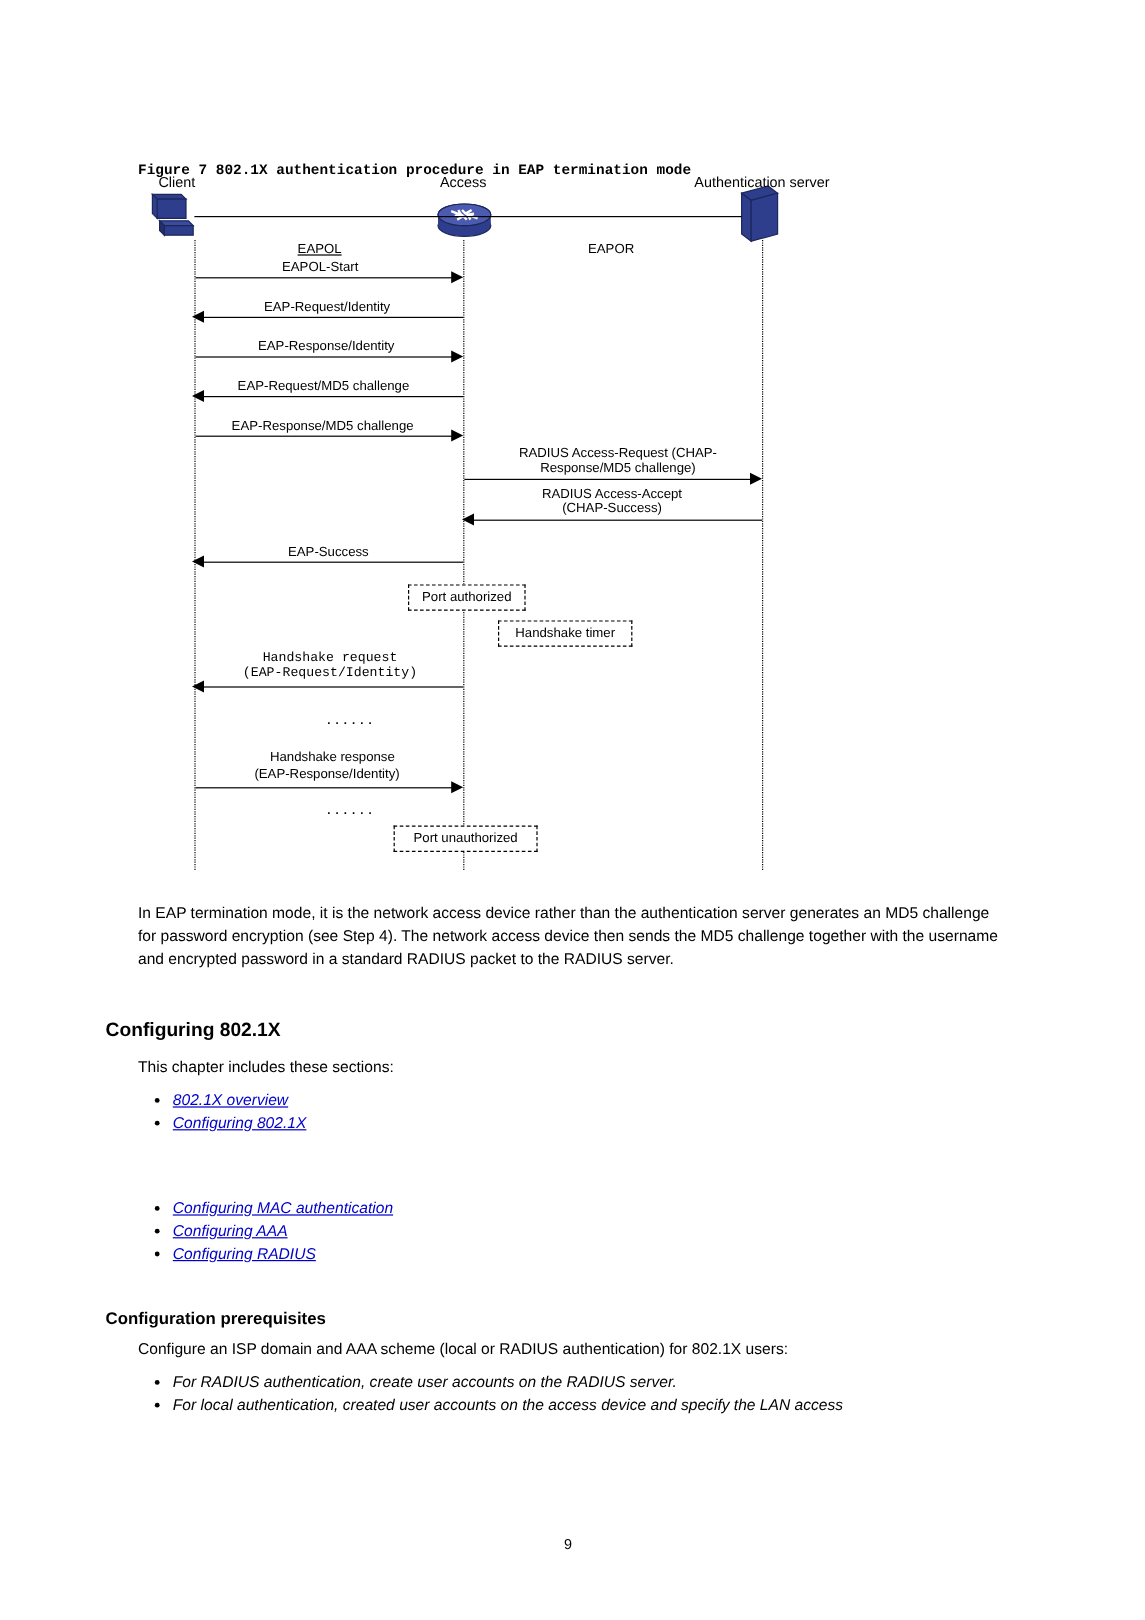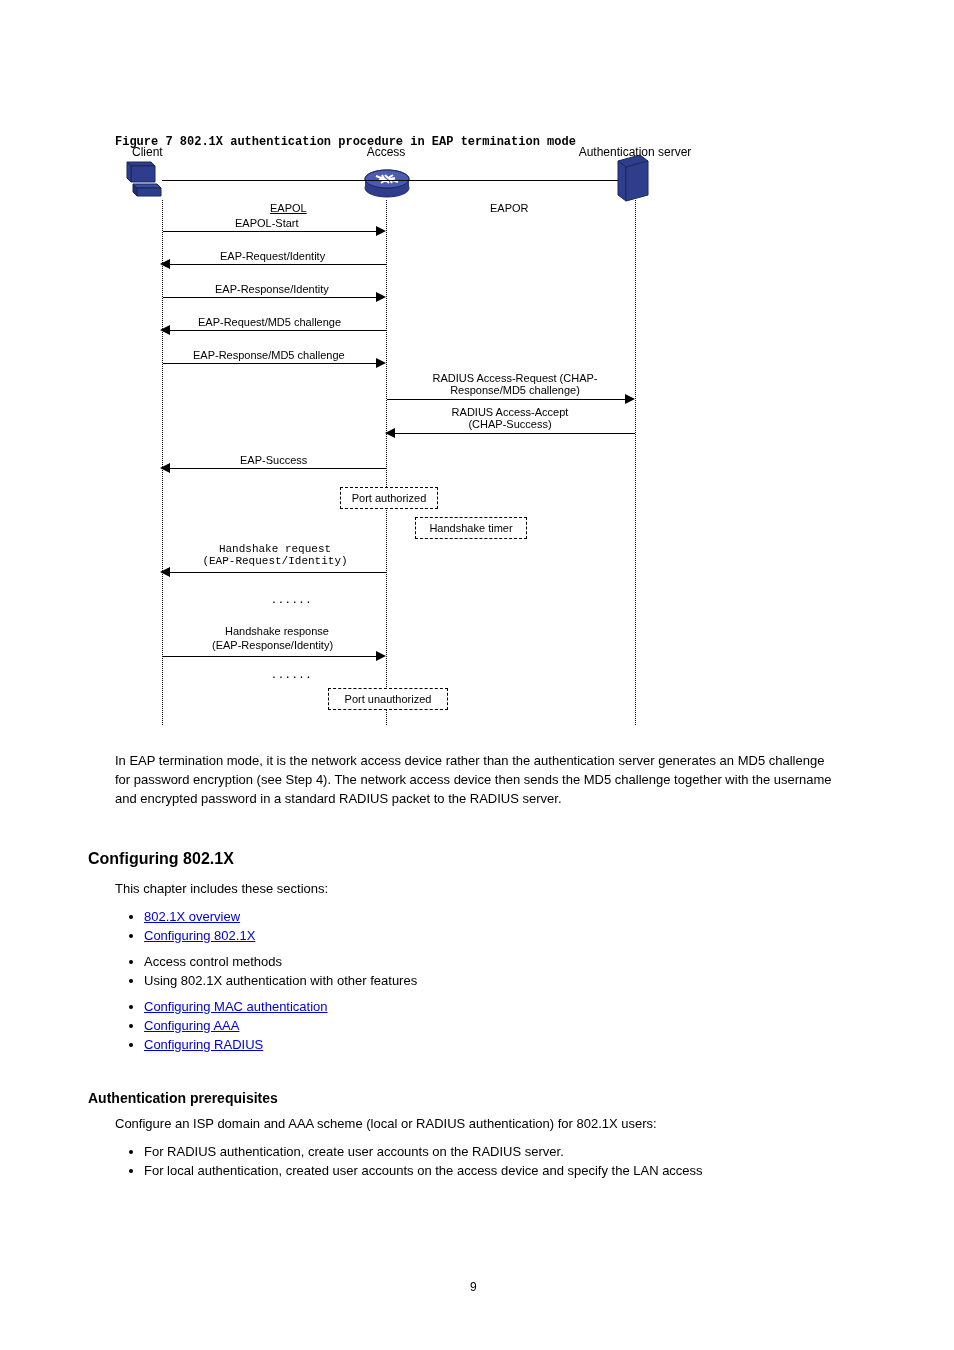--- a/index.html
+++ b/index.html
@@ -77,20 +77,21 @@
     font-weight: bold;
   }
   .h3 {
     position: absolute;
     font-size: 14px;
     font-weight: bold;
   }
   .bullets {
     position: absolute;
     font-size: 13px;
+    font-style: italic;
   }
   .bullets ul {
     list-style: disc;
     margin: 0;
     padding-left: 26px;
   }
   .bullets li { margin: 4px 0; }
   .link {
     color: #0000cc;
     text-decoration: underline;
@@ -158,21 +159,21 @@
   <div class="node-label" style="left:132px; top:145px; width:30px;">Client</div>
   <div class="node-label" style="left:366px; top:145px; width:40px;">Access</div>
   <div class="node-label" style="left:575px; top:145px; width:120px;">Authentication server</div>
 
   <div class="arrow-line" style="left:162px; top:180px; width:456px;"></div>
 
   <div class="lifeline" style="left:162px; top:200px;"></div>
   <div class="lifeline" style="left:386px; top:200px;"></div>
   <div class="lifeline" style="left:635px; top:200px;"></div>
 
-  <div class="msg-label" style="left:270px; top:202px;text-decoration:underline;">EAPOL</div>
+  <div class="msg-label" style="left:248px; top:202px;text-decoration:underline;">EAPOL</div>
   <div class="msg-label" style="left:490px; top:202px;">EAPOR</div>
 
   <div class="msg-label" style="left:235px; top:217px;">EAPOL-Start</div>
   <div class="arrow-line" style="left:163px; top:231px; width:215px;"></div>
   <div class="arrow-head-right" style="left:376px; top:226px;"></div>
 
   <div class="msg-label" style="left:220px; top:250px;">EAP-Request/Identity</div>
   <div class="arrow-line" style="left:170px; top:264px; width:216px;"></div>
   <div class="arrow-head-left" style="left:160px; top:259px;"></div>
 
@@ -230,36 +231,30 @@
 
   <div class="body-text" style="left:115px; top:880px;">This chapter includes these sections:</div>
 
   <div class="bullets" style="left:118px; top:905px;">
     <ul>
       <li><span class="link">802.1X overview</span></li>
       <li><span class="link">Configuring 802.1X</span></li>
     </ul>
   </div>
 
-  <div class="bullets" style="left:118px; top:950px;">
-    <ul>
-      <li><span>Access control methods</span></li>
-      <li><span>Using 802.1X authentication with other features</span></li>
-    </ul>
-  </div>
 
   <div class="bullets" style="left:118px; top:995px;">
     <ul>
       <li><span class="link">Configuring MAC authentication</span></li>
       <li><span class="link">Configuring AAA</span></li>
       <li><span class="link">Configuring RADIUS</span></li>
     </ul>
   </div>
 
-  <div class="h3" style="left:88px; top:1090px;">Authentication prerequisites</div>
+  <div class="h3" style="left:88px; top:1090px;">Configuration prerequisites</div>
 
   <div class="body-text" style="left:115px; top:1115px; width:720px;">Configure an ISP domain and AAA scheme (local or RADIUS authentication) for 802.1X users:</div>
 
   <div class="bullets" style="left:118px; top:1140px;">
     <ul>
       <li><span>For RADIUS authentication, create user accounts on the RADIUS server.</span></li>
       <li><span>For local authentication, created user accounts on the access device and specify the LAN access</span></li>
     </ul>
   </div>
 

